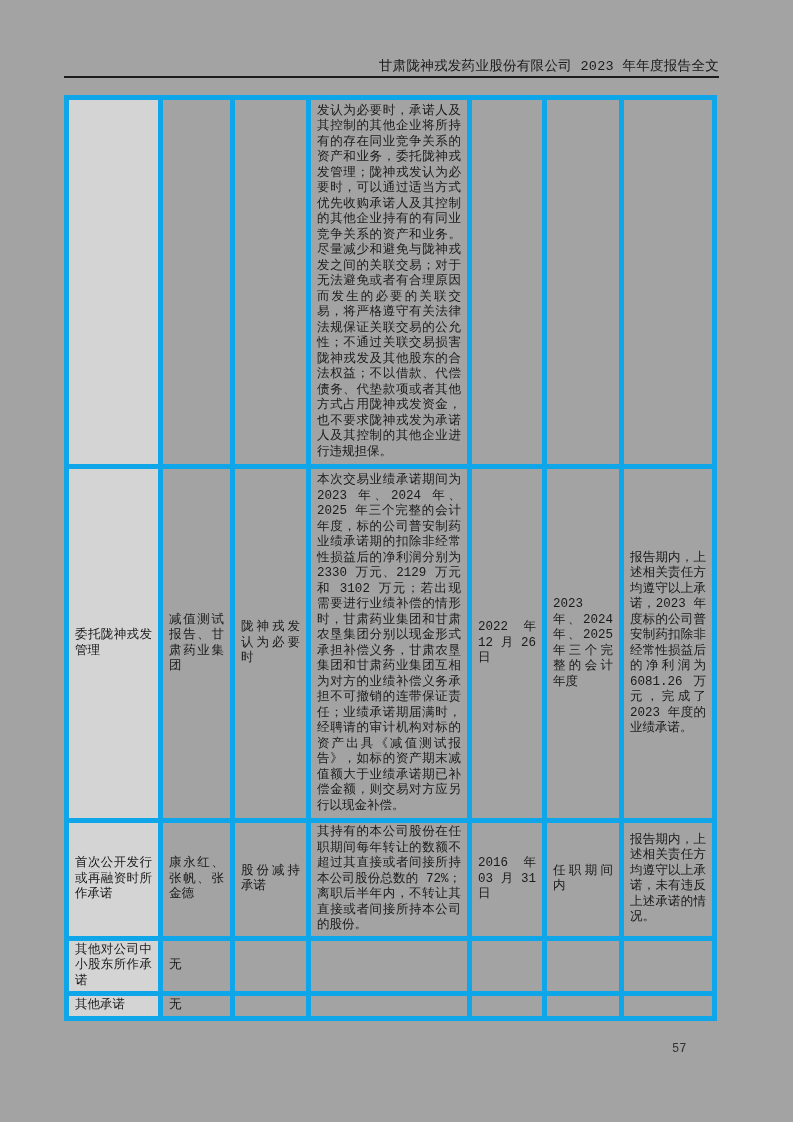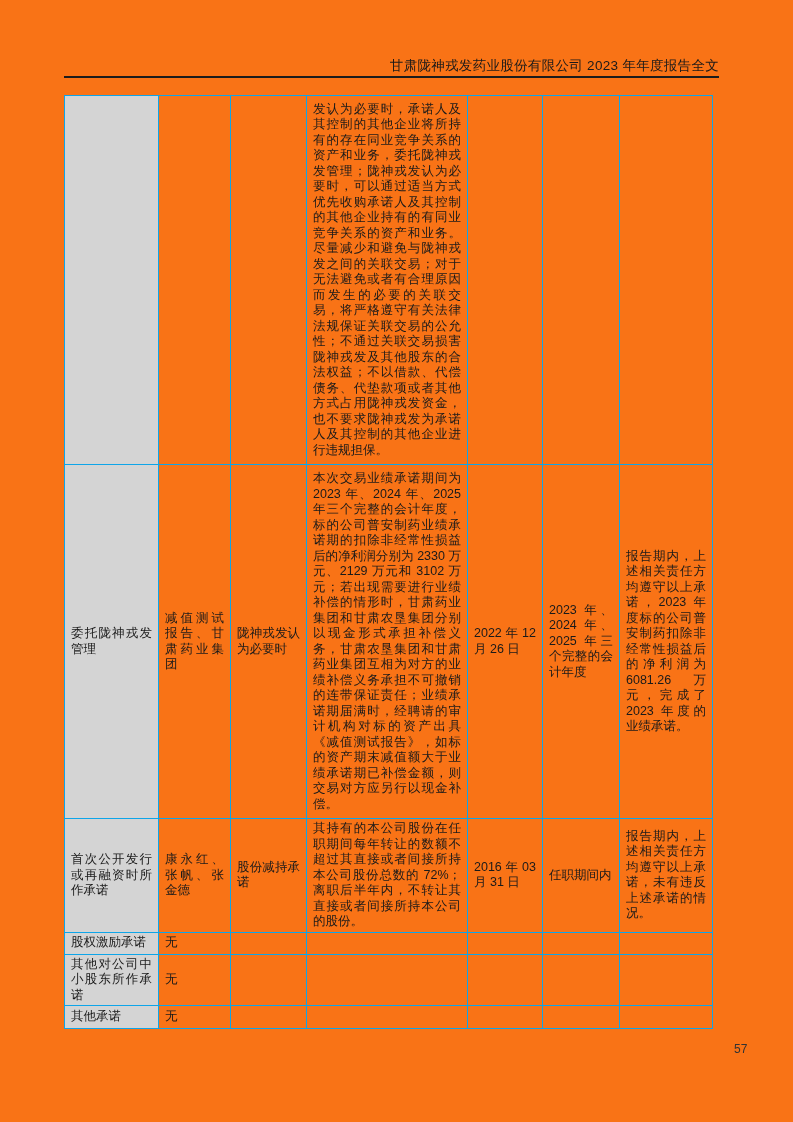--- a/index.html
+++ b/index.html
@@ -1,21 +1,21 @@
 <!DOCTYPE html>
 <html lang="zh"><head>
 <meta charset="utf-8">
 <style>
   html,body{margin:0;padding:0;background:#888;}
   .page{
     position:relative;
     width:793px;height:1122px;
     margin:0 auto;
-    background:#f97316;
-    font-family:Liberation Sans, sans-serif;
+    background:#a3a3a3;
+    font-family:Liberation Mono, monospace;
     color:#1a1a1a;
     overflow:hidden;
   }
   .header-title{
     position:absolute;
     top:57px;right:74px;
     font-size:13.5px;
     letter-spacing:0.3px;
     white-space:nowrap;
   }
@@ -29,38 +29,38 @@
     position:absolute;
     top:95px;left:64px;
     width:648px;
     border-collapse:collapse;
     table-layout:fixed;
     border:1.5px solid #555;
     font-size:12.5px;
     line-height:15.5px;
   }
   table.commitments td{
-    border:1px solid #0ea5e9;
+    border:5px solid #0ea5e9;
     padding:2px 6px;
     vertical-align:middle;
     text-align:justify;
     text-justify:inter-ideograph;
     overflow:hidden;
     word-wrap:break-word;
   }
   td.lbl{background:#d4d4d4;}
   tr.r0{height:369px;}
   tr.r1{height:354px;}
   tr.r2{height:111px;}
   tr.r3{height:22px;}
   tr.r4{height:51px;}
   tr.r5{height:23px;}
   .page-number{
     position:absolute;
-    top:1042px;left:734px;
+    top:1042px;left:672px;
     font-size:12px;
     color:#333;
   }
 </style>
 </head>
 <body>
 
 <div class="page">
 
   <div class="header-title">甘肃陇神戎发药业股份有限公司 2023 年年度报告全文</div>
@@ -97,29 +97,20 @@
       </tr>
       <tr class="r2">
         <td class="lbl">首次公开发行或再融资时所作承诺</td>
         <td>康永红、张帆、张金德</td>
         <td>股份减持承诺</td>
         <td>其持有的本公司股份在任职期间每年转让的数额不超过其直接或者间接所持本公司股份总数的 72%；离职后半年内，不转让其直接或者间接所持本公司的股份。</td>
         <td>2016 年 03 月 31 日</td>
         <td>任职期间内</td>
         <td>报告期内，上述相关责任方均遵守以上承诺，未有违反上述承诺的情况。</td>
       </tr>
-      <tr class="r3">
-        <td class="lbl">股权激励承诺</td>
-        <td>无</td>
-        <td></td>
-        <td></td>
-        <td></td>
-        <td></td>
-        <td></td>
-      </tr>
       <tr class="r4">
         <td class="lbl">其他对公司中小股东所作承诺</td>
         <td>无</td>
         <td></td>
         <td></td>
         <td></td>
         <td></td>
         <td></td>
       </tr>
       <tr class="r5">

